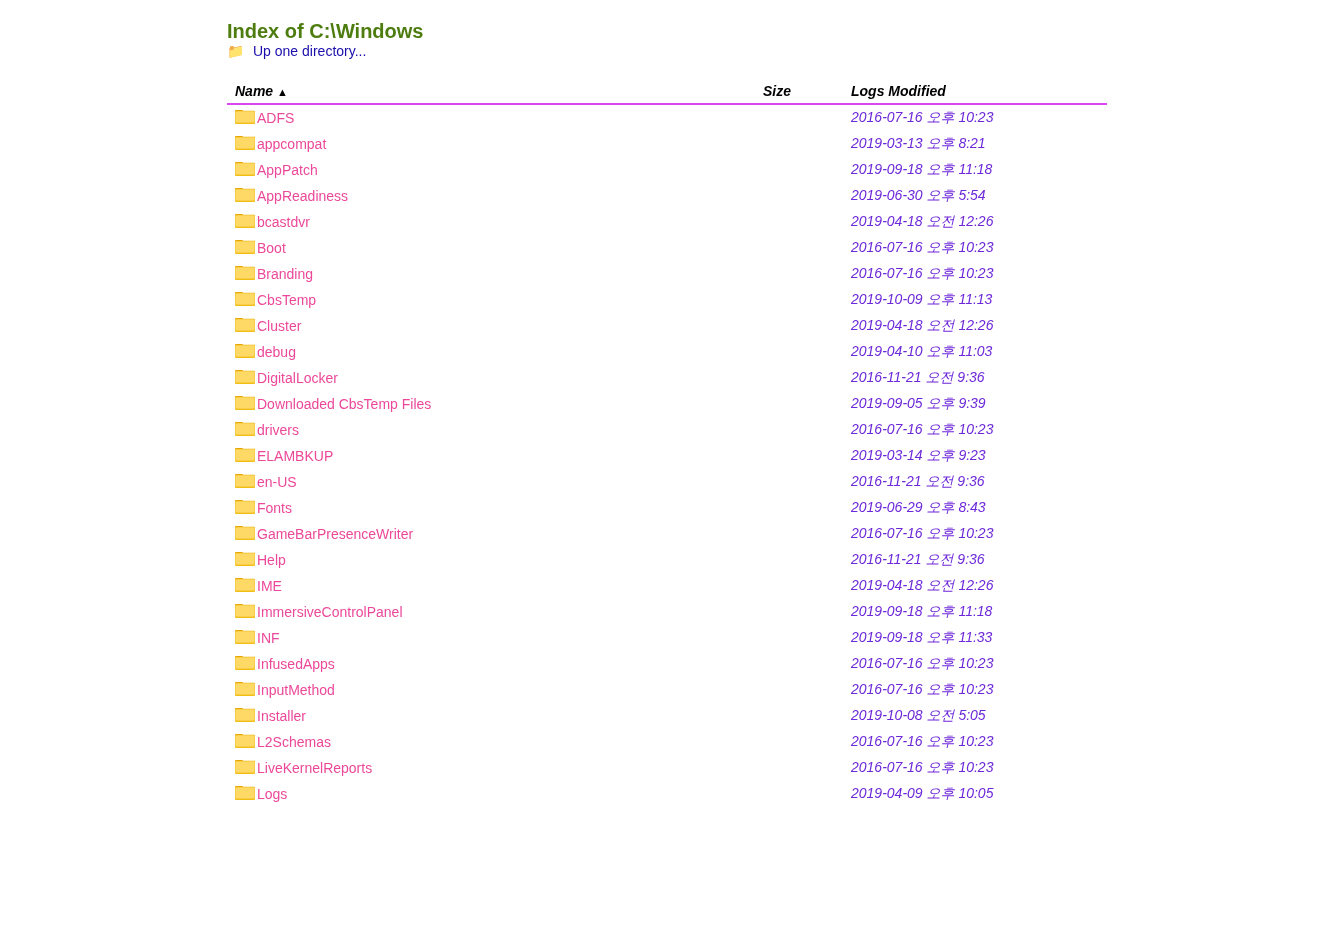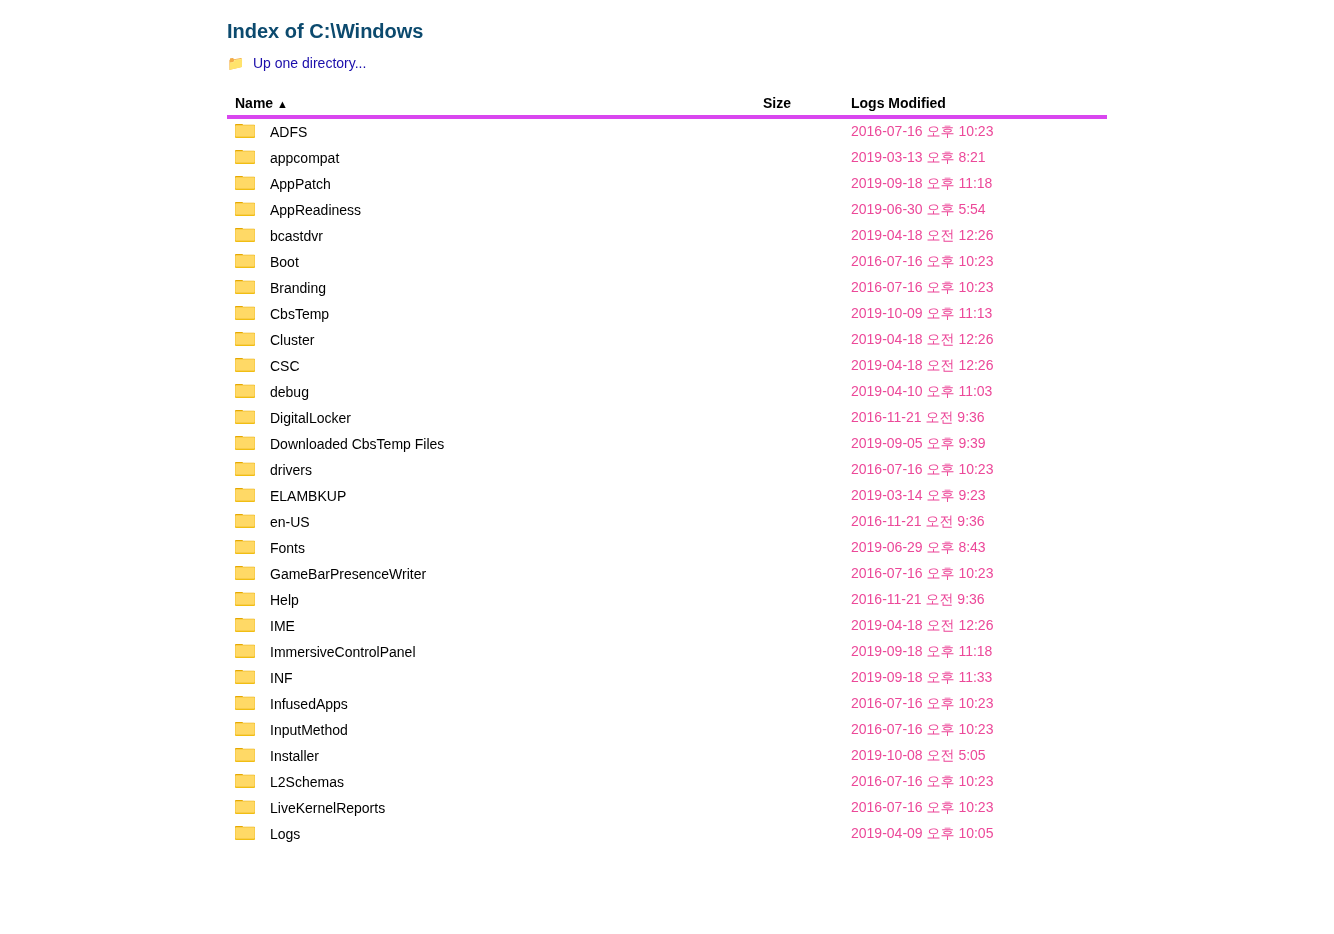--- a/index.html
+++ b/index.html
@@ -11,68 +11,69 @@
       padding: 20px 0;
     }
     .container {
       max-width: 960px;
       margin: 0 auto;
       padding: 0 40px;
     }
     h1 {
       font-size: 20px;
       font-weight: bold;
-      margin-bottom: 12px;
-      color: #0c4a6e;
+      margin-bottom: 0;
+      color: #4d7c0f;
     }
     .up-link {
       display: flex;
       align-items: center;
       gap: 6px;
       margin-bottom: 20px;
       color: #1a0dab;
       text-decoration: none;
       font-size: 14px;
     }
     .up-icon {
       width: 20px;
       height: 16px;
       display: inline-block;
     }
     table {
       width: 100%;
       border-collapse: collapse;
     }
     thead tr {
-      border-bottom: 4px solid #d946ef;
+      border-bottom: 2px solid #d946ef;
+      font-style: italic;
     }
     th {
       text-align: left;
       padding: 4px 8px;
       font-weight: bold;
       font-size: 14px;
       color: #000;
       white-space: nowrap;
     }
     th.name-col { width: 60%; }
     th.size-col { width: 10%; }
     th.date-col { width: 30%; }
     td {
       padding: 3px 8px;
       font-size: 14px;
       vertical-align: middle;
     }
     td.name-col { }
     td.size-col { text-align: right; color: #000; }
-    td.date-col { color: #ec4899; white-space: nowrap; }
+    td.date-col { color: #6d28d9; white-space: nowrap; font-style: italic; }
     .folder-link {
       display: flex;
       align-items: center;
-      gap: 15px;
-      color: #000000;
+      gap: 2px;
+      color: #ec4899;
       text-decoration: none;
     }
     .folder-icon {
       font-size: 16px;
       flex-shrink: 0;
     }
     .sort-arrow { font-size: 11px; }
   </style>
 </head>
 <body>
@@ -244,36 +245,20 @@
         <tr>
           <td class="name-col">
             <a class="folder-link" href="#">
               <span class="folder-icon"><svg width="20" height="16" viewBox="0 0 20 16" xmlns="http://www.w3.org/2000/svg">
       <rect x="0" y="3" width="20" height="13" rx="1" fill="#f5c518"></rect>
       <rect x="0" y="3" width="9" height="3" rx="1" fill="#f5c518"></rect>
       <rect x="0" y="2" width="8" height="3" rx="1" fill="#e6a800"></rect>
       <rect x="0" y="3" width="20" height="12" rx="1" fill="#ffd966"></rect>
       <rect x="0" y="3" width="20" height="12" rx="1" fill="none" stroke="#e6a800" stroke-width="0.5"></rect>
     </svg></span>
-              <span>CSC</span>
-            </a>
-          </td>
-          <td class="size-col"></td>
-          <td class="date-col">2019-04-18 오전 12:26</td>
-        </tr>
-        <tr>
-          <td class="name-col">
-            <a class="folder-link" href="#">
-              <span class="folder-icon"><svg width="20" height="16" viewBox="0 0 20 16" xmlns="http://www.w3.org/2000/svg">
-      <rect x="0" y="3" width="20" height="13" rx="1" fill="#f5c518"></rect>
-      <rect x="0" y="3" width="9" height="3" rx="1" fill="#f5c518"></rect>
-      <rect x="0" y="2" width="8" height="3" rx="1" fill="#e6a800"></rect>
-      <rect x="0" y="3" width="20" height="12" rx="1" fill="#ffd966"></rect>
-      <rect x="0" y="3" width="20" height="12" rx="1" fill="none" stroke="#e6a800" stroke-width="0.5"></rect>
-    </svg></span>
               <span>debug</span>
             </a>
           </td>
           <td class="size-col"></td>
           <td class="date-col">2019-04-10 오후 11:03</td>
         </tr>
         <tr>
           <td class="name-col">
             <a class="folder-link" href="#">
               <span class="folder-icon"><svg width="20" height="16" viewBox="0 0 20 16" xmlns="http://www.w3.org/2000/svg">

